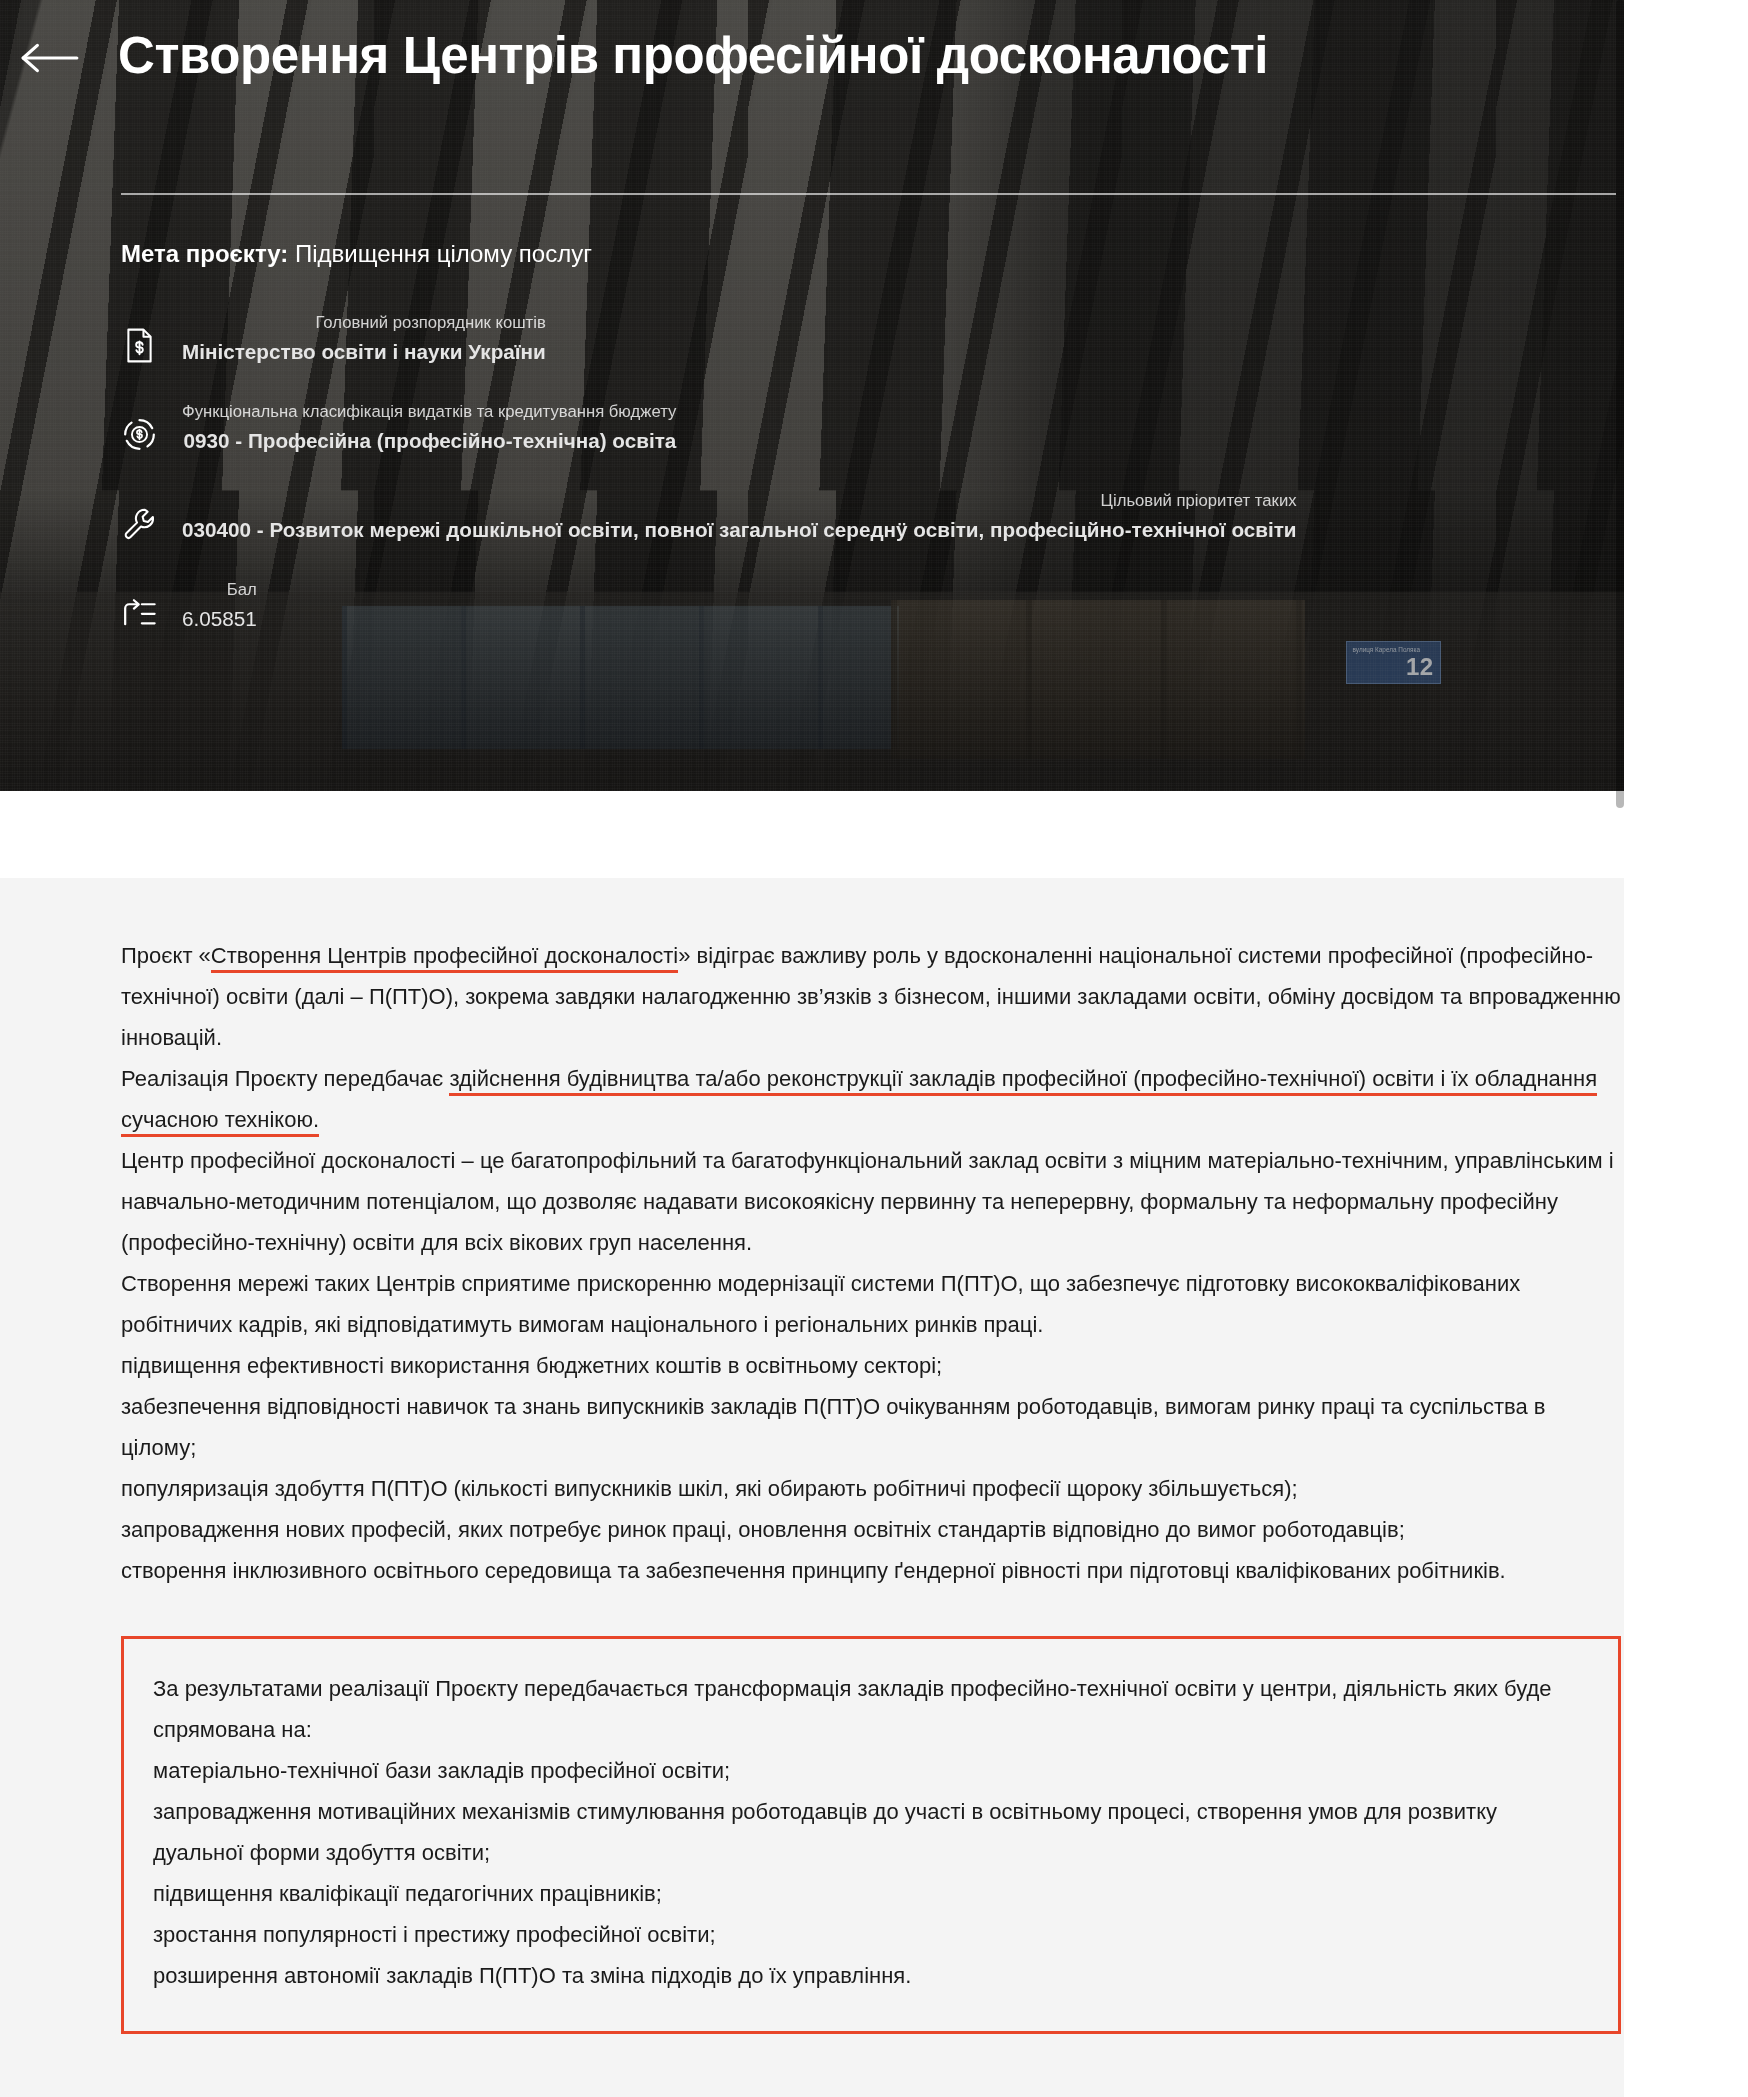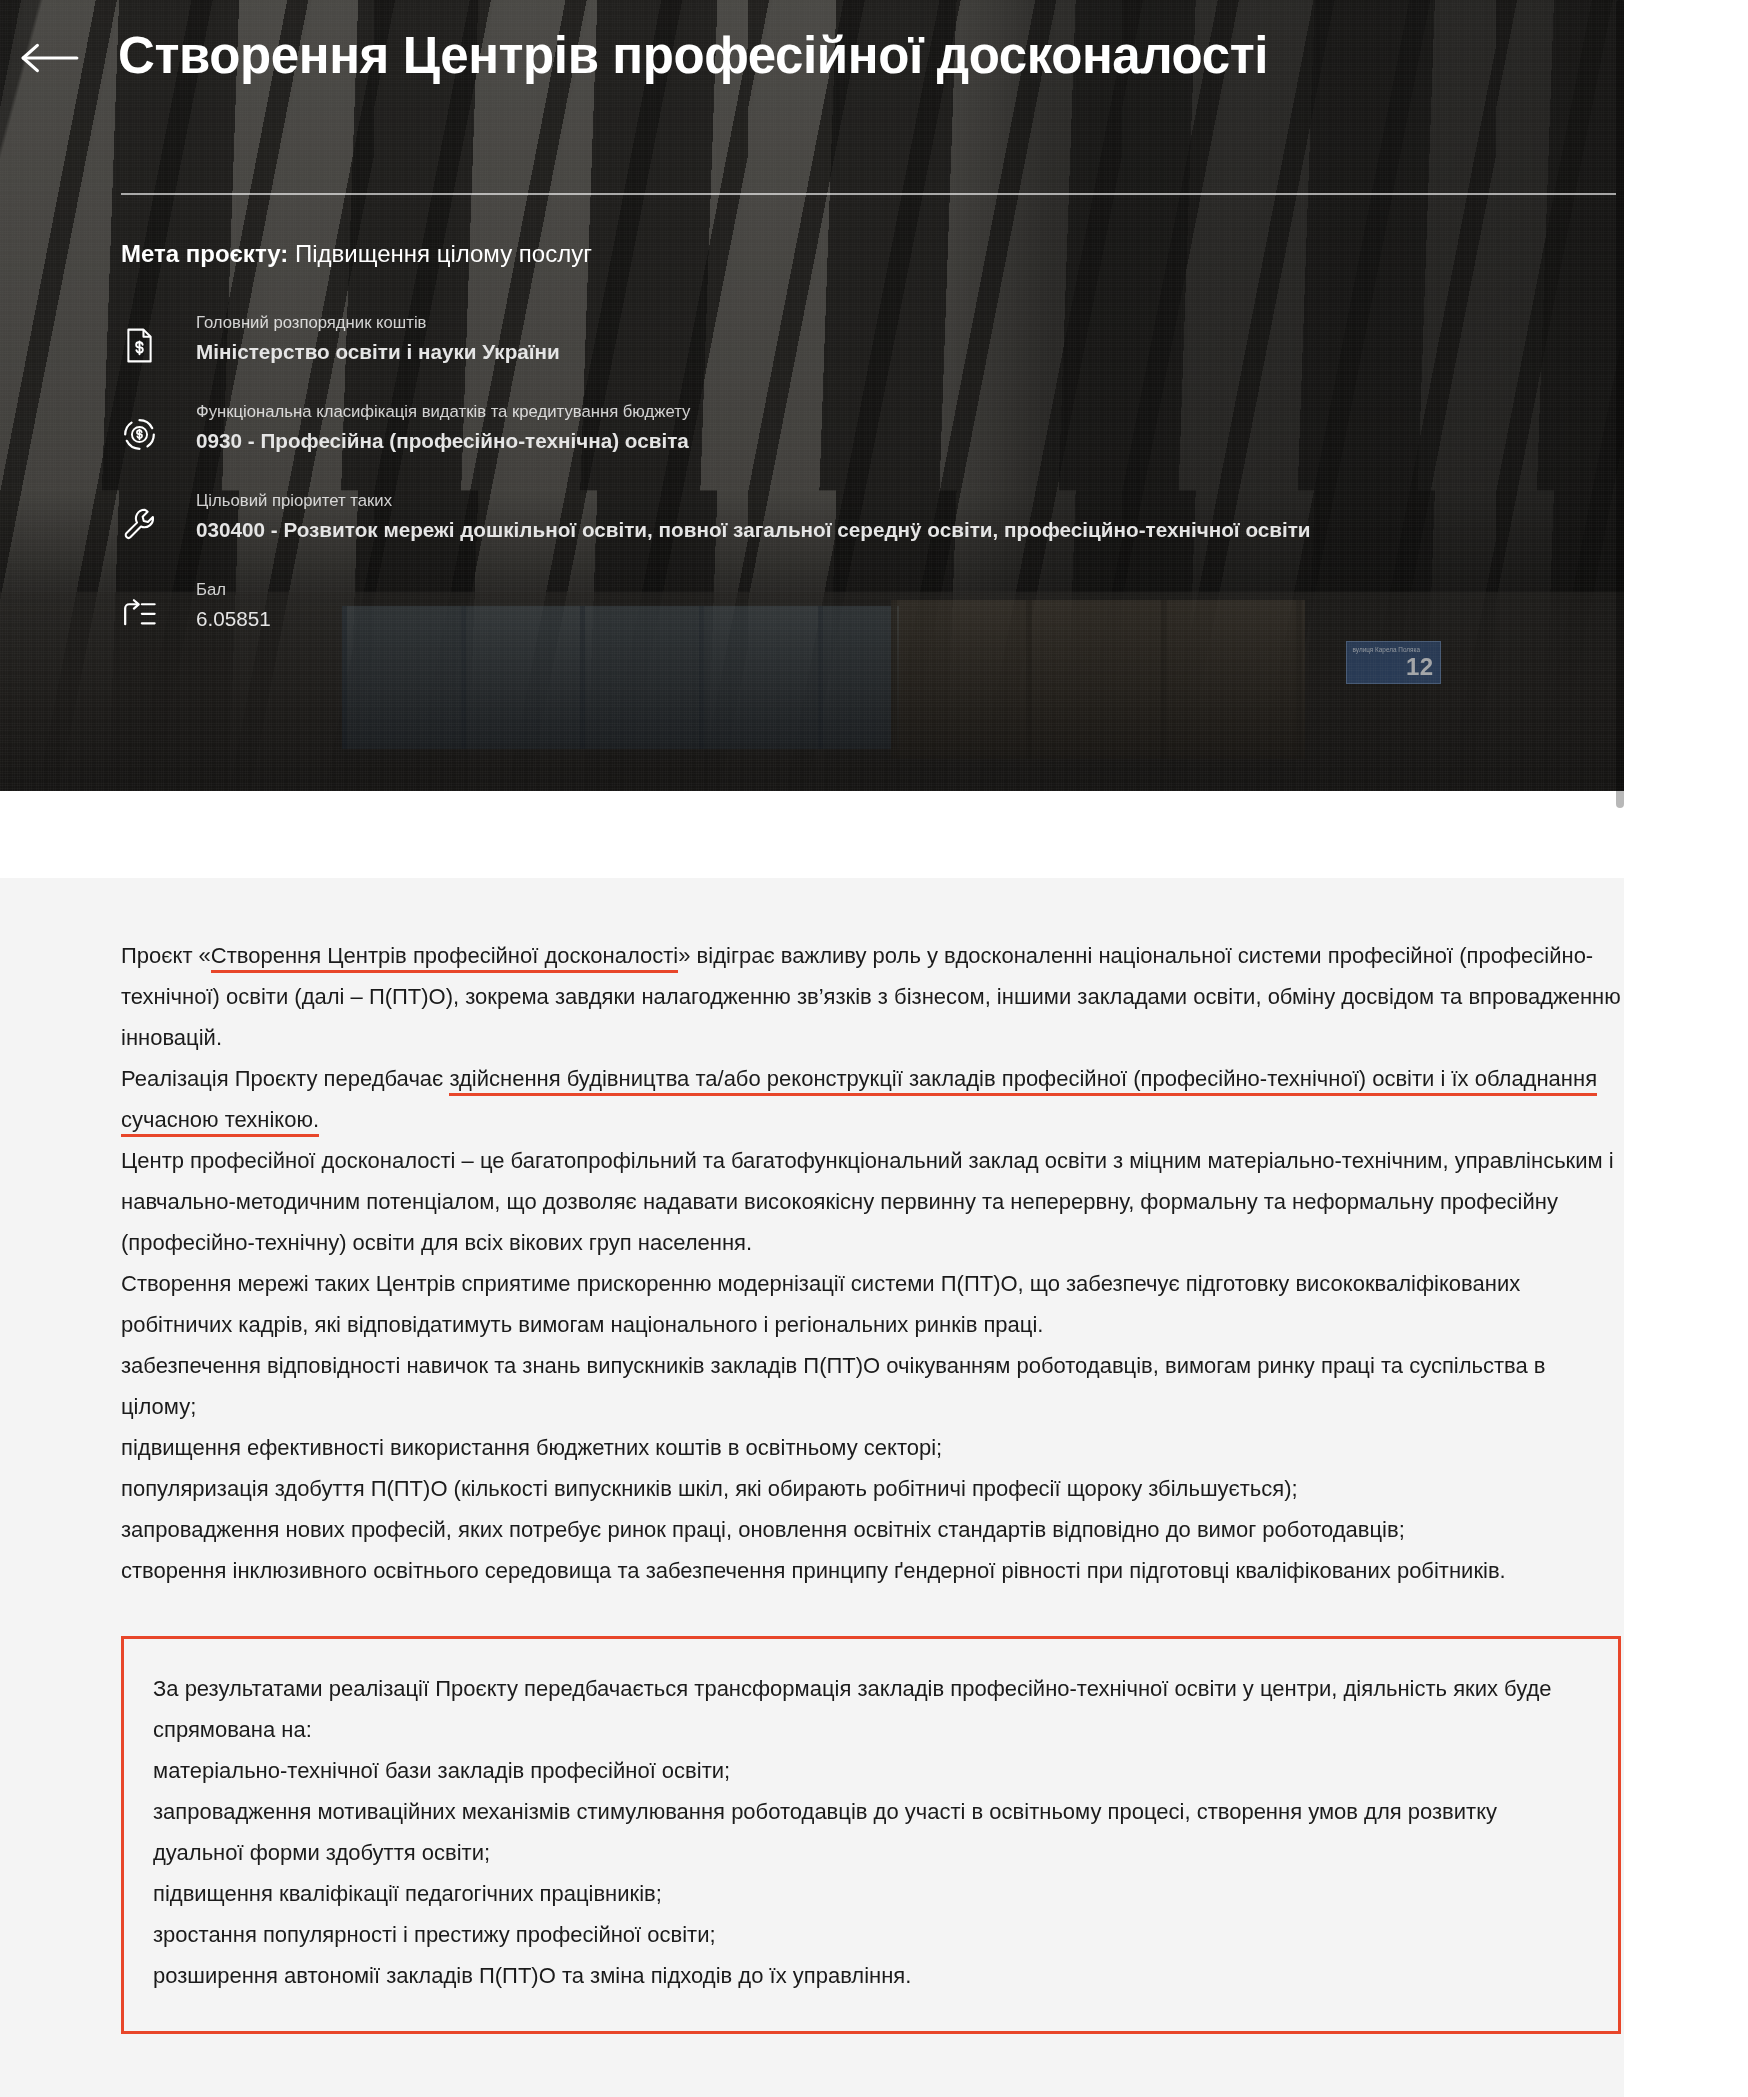--- a/index.html
+++ b/index.html
@@ -178,23 +178,24 @@
 
   .meta-list {
     position: absolute;
     left: 121px;
     top: 310px;
     width: 1511px;
   }
   .meta-row {
     display: flex;
     align-items: flex-start;
-    gap: 38px;
+    gap: 24px;
     margin-bottom: 29px;
     min-height: 57px;
+    text-align: right;
   }
   .meta-icon {
     width: 37px;
     height: 49px;
     flex: 0 0 37px;
     display: flex;
     align-items: center;
     justify-content: center;
     margin-top: 11px;
   }
@@ -383,22 +384,22 @@
 
   <div class="body-wrap">
     <div class="body-inner">
 
       <p class="para"><span>Проєкт «</span><span class="u-red">Створення Центрів професійної досконалості</span><span>» відіграє важливу роль у вдосконаленні національної системи професійної (професійно-технічної) освіти (далі – П(ПТ)О), зокрема завдяки налагодженню зв’язків з бізнесом, іншими закладами освіти, обміну досвідом та впровадженню інновацій.</span></p>
 
       <p class="para"><span>Реалізація Проєкту передбачає </span><span class="u-red">здійснення будівництва та/або реконструкції закладів професійної (професійно-технічної) освіти і їх обладнання сучасною технікою.</span></p>
 
       <p class="para">Центр професійної досконалості – це багатопрофільний та багатофункціональний заклад освіти з міцним матеріально-технічним, управлінським і навчально-методичним потенціалом, що дозволяє надавати високоякісну первинну та неперервну, формальну та неформальну професійну (професійно-технічну) освіти для всіх вікових груп населення.</p>
       <p class="para">Створення мережі таких Центрів сприятиме прискоренню модернізації системи П(ПТ)О, що забезпечує підготовку висококваліфікованих робітничих кадрів, які відповідатимуть вимогам національного і регіональних ринків праці.</p>
+      <p class="para">підвищення ефективності використання бюджетних коштів в освітньому секторі;</p>
       <p class="para">забезпечення відповідності навичок та знань випускників закладів П(ПТ)О очікуванням роботодавців, вимогам ринку праці та суспільства в цілому;</p>
-      <p class="para">підвищення ефективності використання бюджетних коштів в освітньому секторі;</p>
       <p class="para">популяризація здобуття П(ПТ)О (кількості випускників шкіл, які обирають робітничі професії щороку збільшується);</p>
       <p class="para">запровадження нових професій, яких потребує ринок праці, оновлення освітніх стандартів відповідно до вимог роботодавців;</p>
       <p class="para">створення інклюзивного освітнього середовища та забезпечення принципу ґендерної рівності при підготовці кваліфікованих робітників.</p>
 
       <div class="callout">
         <p class="para">За результатами реалізації Проєкту передбачається трансформація закладів професійно-технічної освіти у центри, діяльність яких буде спрямована на:</p>
         <p class="para">матеріально-технічної бази закладів професійної освіти;</p>
         <p class="para">запровадження мотиваційних механізмів стимулювання роботодавців до участі в освітньому процесі, створення умов для розвитку дуальної форми здобуття освіти;</p>
         <p class="para">підвищення кваліфікації педагогічних працівників;</p>
         <p class="para">зростання популярності і престижу професійної освіти;</p>

